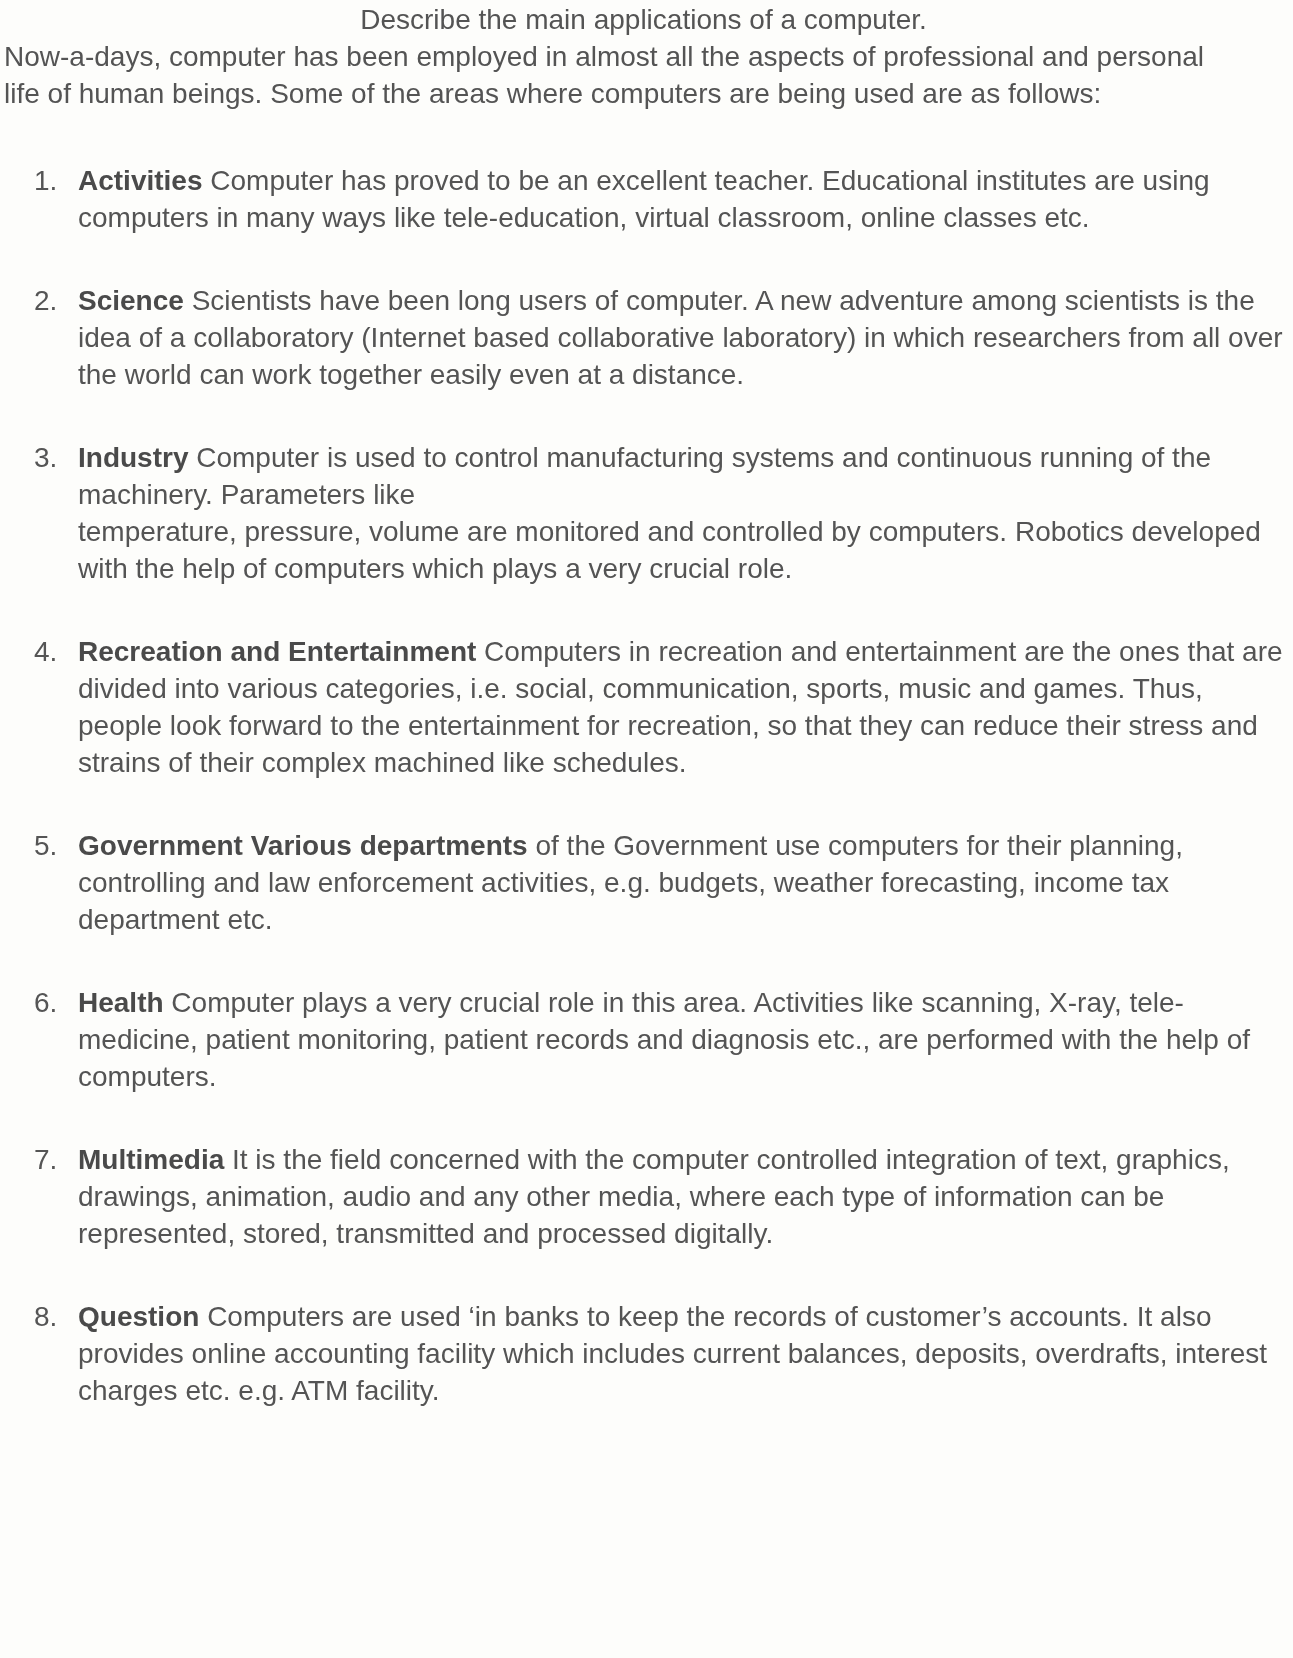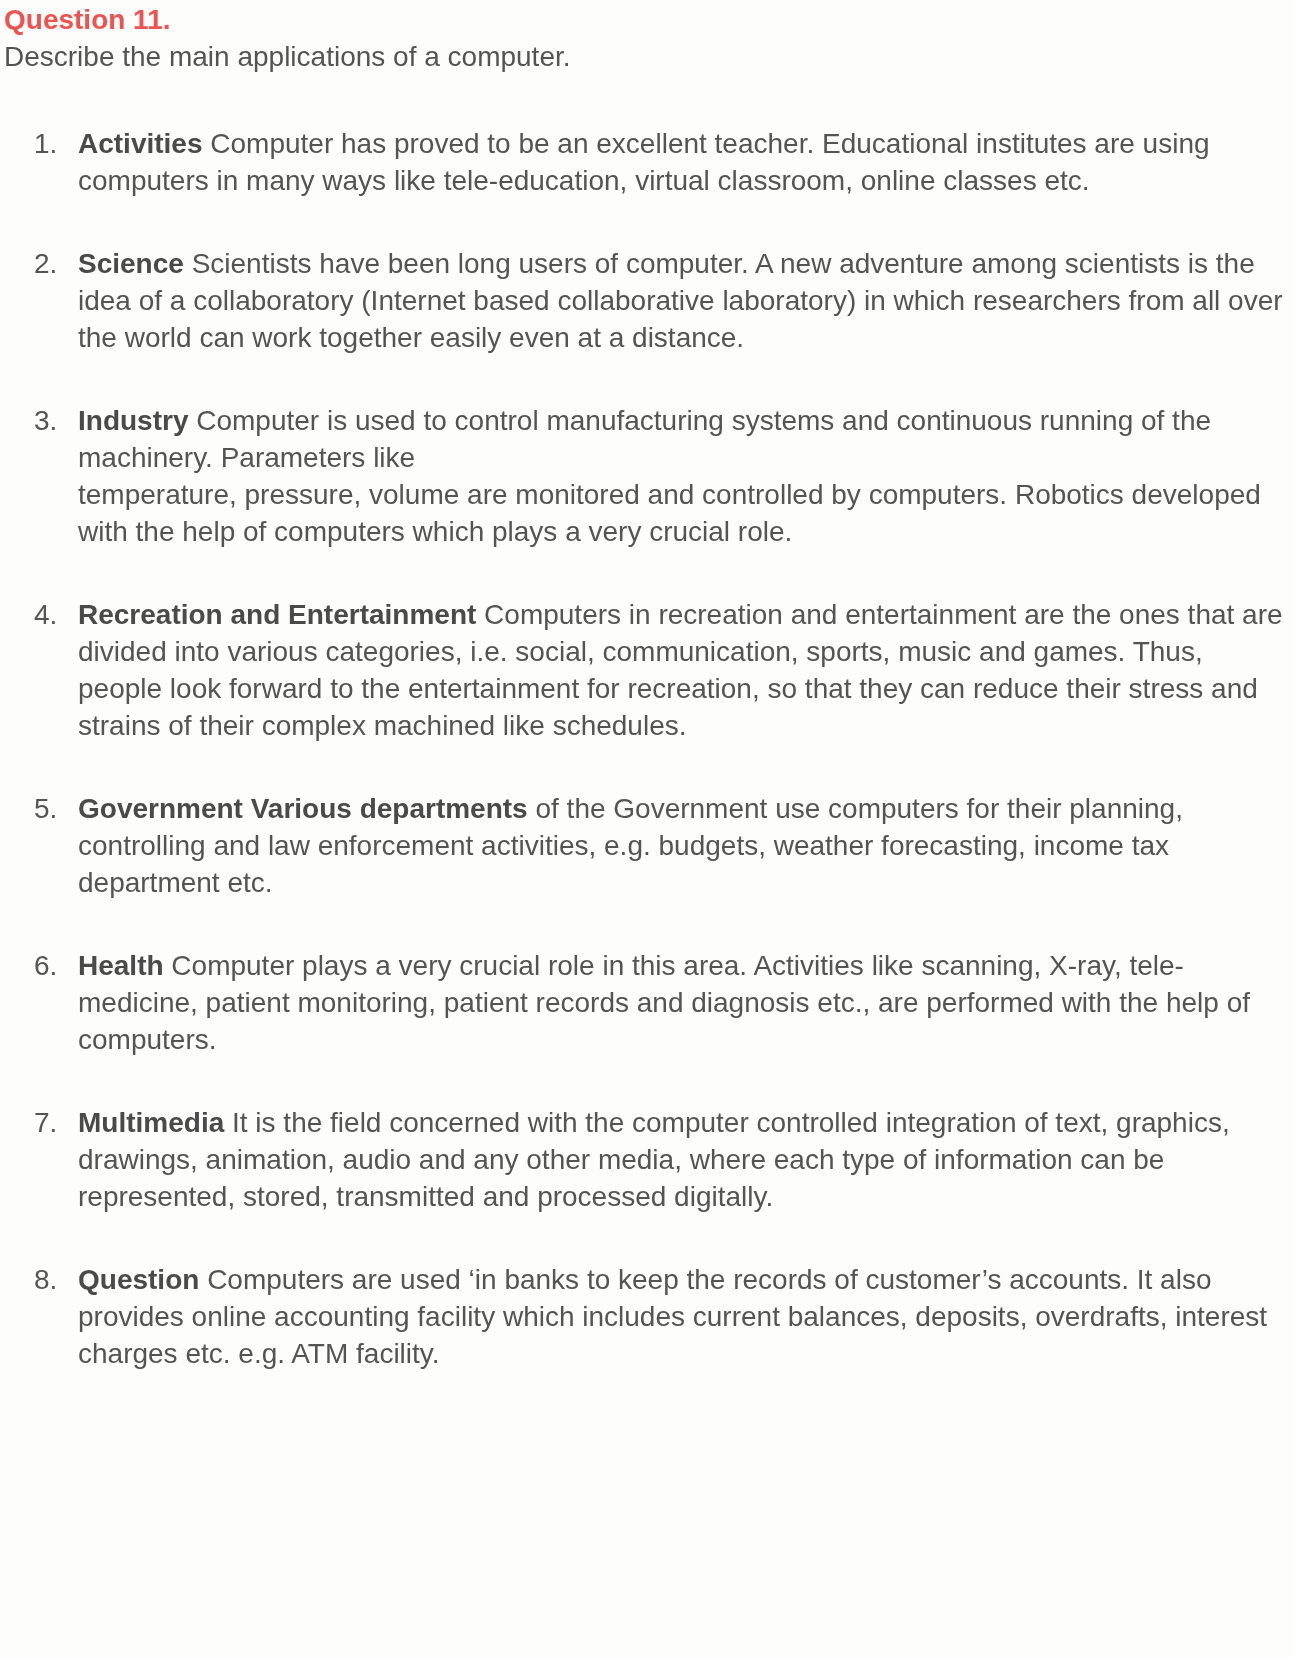--- a/index.html
+++ b/index.html
@@ -18,20 +18,21 @@
   }
   .doc {
     padding: 1px 10px 0 4px;
   }
   .q-label {
     font-weight: 700;
     color: #ee5350;
   }
   .q-text {
     color: #545454;
+    text-align: center;
   }
   .a-label {
     font-weight: 700;
     color: #2e9440;
     margin-top: 38px;
   }
   .a-intro {
     max-width: 1240px;
   }
   ol.apps {
@@ -60,23 +61,23 @@
   }
   .item-text {
     white-space: pre-line;
   }
 </style>
 </head>
 <body>
 
 <div class="doc">
 
-  <div class="q-label">Question 11.</div>
   <div class="q-text">Describe the main applications of a computer.</div>
 
+  <div class="a-intro">Now-a-days, computer has been employed in almost all the aspects of professional and personal life of human beings. Some of the areas where computers are being used are as follows:</div>
 
   <ol class="apps">
     <li><span class="num">1.</span><span class="item-title">Activities</span> <span class="item-text">Computer has proved to be an excellent teacher. Educational institutes are using computers in many ways like tele-education, virtual classroom, online classes etc.</span></li>
     <li><span class="num">2.</span><span class="item-title">Science</span> <span class="item-text">Scientists have been long users of computer. A new adventure among scientists is the idea of a collaboratory (Internet based collaborative laboratory) in which researchers from all over the world can work together easily even at a distance.</span></li>
     <li><span class="num">3.</span><span class="item-title">Industry</span> <span class="item-text">Computer is used to control manufacturing systems and continuous running of the machinery. Parameters like
 temperature, pressure, volume are monitored and controlled by computers. Robotics developed with the help of computers which plays a very crucial role.</span></li>
     <li><span class="num">4.</span><span class="item-title">Recreation and Entertainment</span> <span class="item-text">Computers in recreation and entertainment are the ones that are divided into various categories, i.e. social, communication, sports, music and games. Thus, people look forward to the entertainment for recreation, so that they can reduce their stress and strains of their complex machined like schedules.</span></li>
     <li><span class="num">5.</span><span class="item-title">Government Various departments</span> <span class="item-text">of the Government use computers for their planning, controlling and law enforcement activities, e.g. budgets, weather forecasting, income tax department etc.</span></li>
     <li><span class="num">6.</span><span class="item-title">Health</span> <span class="item-text">Computer plays a very crucial role in this area. Activities like scanning, X-ray, tele-medicine, patient monitoring, patient records and diagnosis etc., are performed with the help of computers.</span></li>
     <li><span class="num">7.</span><span class="item-title">Multimedia</span> <span class="item-text">It is the field concerned with the computer controlled integration of text, graphics, drawings, animation, audio and any other media, where each type of information can be represented, stored, transmitted and processed digitally.</span></li>

